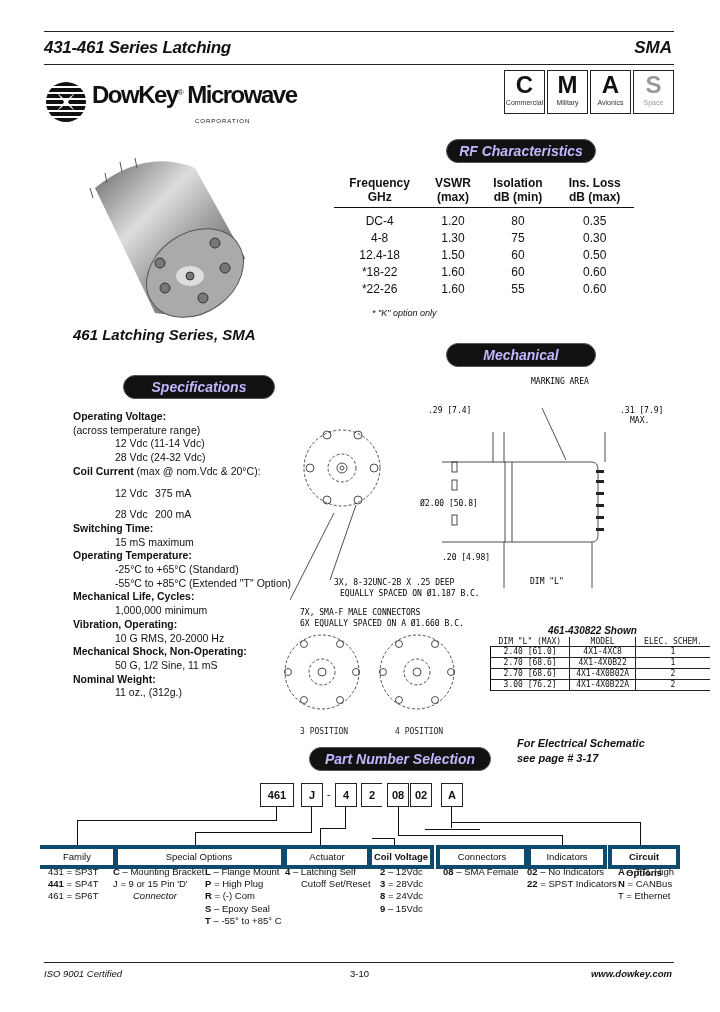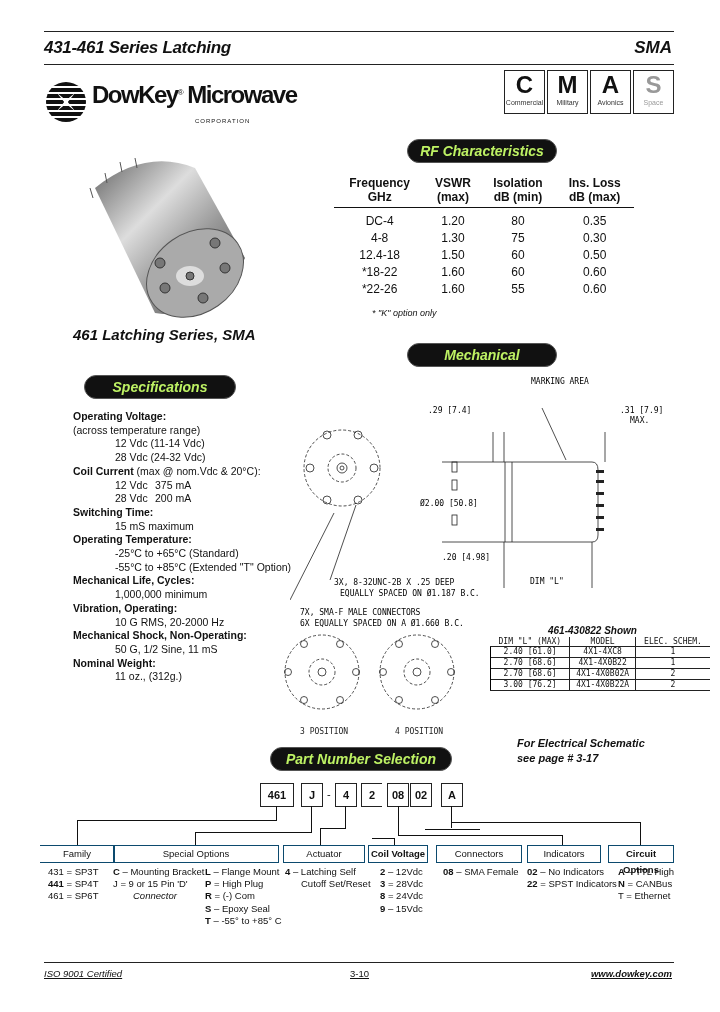--- a/index.html
+++ b/index.html
@@ -12,45 +12,45 @@
   .logo-mark{width:40px;height:40px;border-radius:50%;background:repeating-linear-gradient(#111 0 4px,#fff 4px 6px);position:relative;overflow:hidden;}
   .logo-mark:after{content:"";position:absolute;left:11px;top:11px;width:18px;height:18px;background:#fff;clip-path:polygon(0 0,50% 40%,100% 0,60% 50%,100% 100%,50% 60%,0 100%,40% 50%);}
   .logo-text{margin-left:6px;font-size:24px;font-weight:bold;letter-spacing:-1.5px;line-height:22px;}
   .logo-text sup{font-size:8px;font-weight:normal;vertical-align:8px;}
   .logo-corp{position:absolute;left:149px;top:36px;font-size:6px;letter-spacing:1px;}
   .cmas{right:46px;top:70px;display:flex;gap:2px;}
   .cmas .box{width:39px;height:42px;border:1px solid #222;text-align:center;}
   .cmas .L{font-size:24px;font-weight:bold;line-height:28px;}
   .cmas .s{font-size:7px;color:#333;}
   .cmas .grey{color:#999;}
-  .pill{background:#111;color:#bef264;font-weight:bold;font-style:italic;font-size:14px;border-radius:14px;text-align:center;height:22px;line-height:22px;border:1px solid #555;}
+  .pill{background:#111;color:#c4b5fd;font-weight:bold;font-style:italic;font-size:14px;border-radius:14px;text-align:center;height:22px;line-height:22px;border:1px solid #555;margin-left:39px;}
   .photo{left:85px;top:148px;width:170px;height:175px;}
   .caption{font-weight:bold;font-style:italic;font-size:15px;}
   table.rf{position:absolute;left:334px;top:175px;width:300px;border-collapse:collapse;font-size:12px;}
   table.rf th{font-weight:bold;font-size:12px;line-height:14px;padding-bottom:3px;border-bottom:1.5px solid #111;}
   table.rf td{text-align:center;line-height:15px;}
   .note{font-size:9px;font-style:italic;}
   .specs{left:73px;top:410px;font-size:10.5px;line-height:13.7px;width:200px;}
   .specs .h{font-weight:bold;}
   .specs .i{padding-left:42px;}
-  .specs .row2{display:flex;padding-left:42px;}
+  .specs .row2{display:flex;padding-left:42px;margin-top:8px;}
   .specs .row2 span:first-child{width:40px;}
   .mech-note{font-family:"DejaVu Sans Mono",monospace;font-size:8px;line-height:10px;color:#222;}
   table.dim{position:absolute;left:490px;top:637px;border-collapse:collapse;font-size:8px;font-family:"DejaVu Sans Mono",monospace;}
   table.dim th{font-weight:normal;padding:0 8px;line-height:9px;border-left:1px solid #222;}
   table.dim th:first-child{border-left:none;}
   table.dim td{text-align:center;border-top:1px solid #222;border-left:1px solid #222;padding:0 6px;line-height:10px;}
   table.dim td:first-child{border-left:1px solid #000000;}
   table.dim tr:last-child td{border-bottom:1px solid #222;}
   .pnbox{position:absolute;top:783px;height:22px;border:1px solid #222;font-size:11px;font-weight:bold;text-align:center;line-height:22px;}
-  .cat{position:absolute;top:845px;height:16px;border:1px solid #0c4a6e;font-size:9.5px;text-align:center;line-height:16px;}
+  .cat{position:absolute;top:845px;height:16px;border:4px solid #0c4a6e;font-size:9.5px;text-align:center;line-height:16px;}
   .opt{position:absolute;font-size:9.5px;line-height:12.2px;}
   .opt b{font-weight:bold;}
   .line{position:absolute;background:#111;}
-  .footer{position:absolute;top:968px;font-size:9.5px;font-style:italic;text-decoration:underline;}
+  .footer{position:absolute;top:968px;font-size:9.5px;font-style:italic;}
 </style>
 </head>
 <body>
 
 <div class="hr" style="top:31px;"></div>
 <div class="abs title">431-461 Series Latching</div>
 <div class="abs sma">SMA</div>
 <div class="hr" style="top:64px;"></div>
 
 <div class="abs logo">

